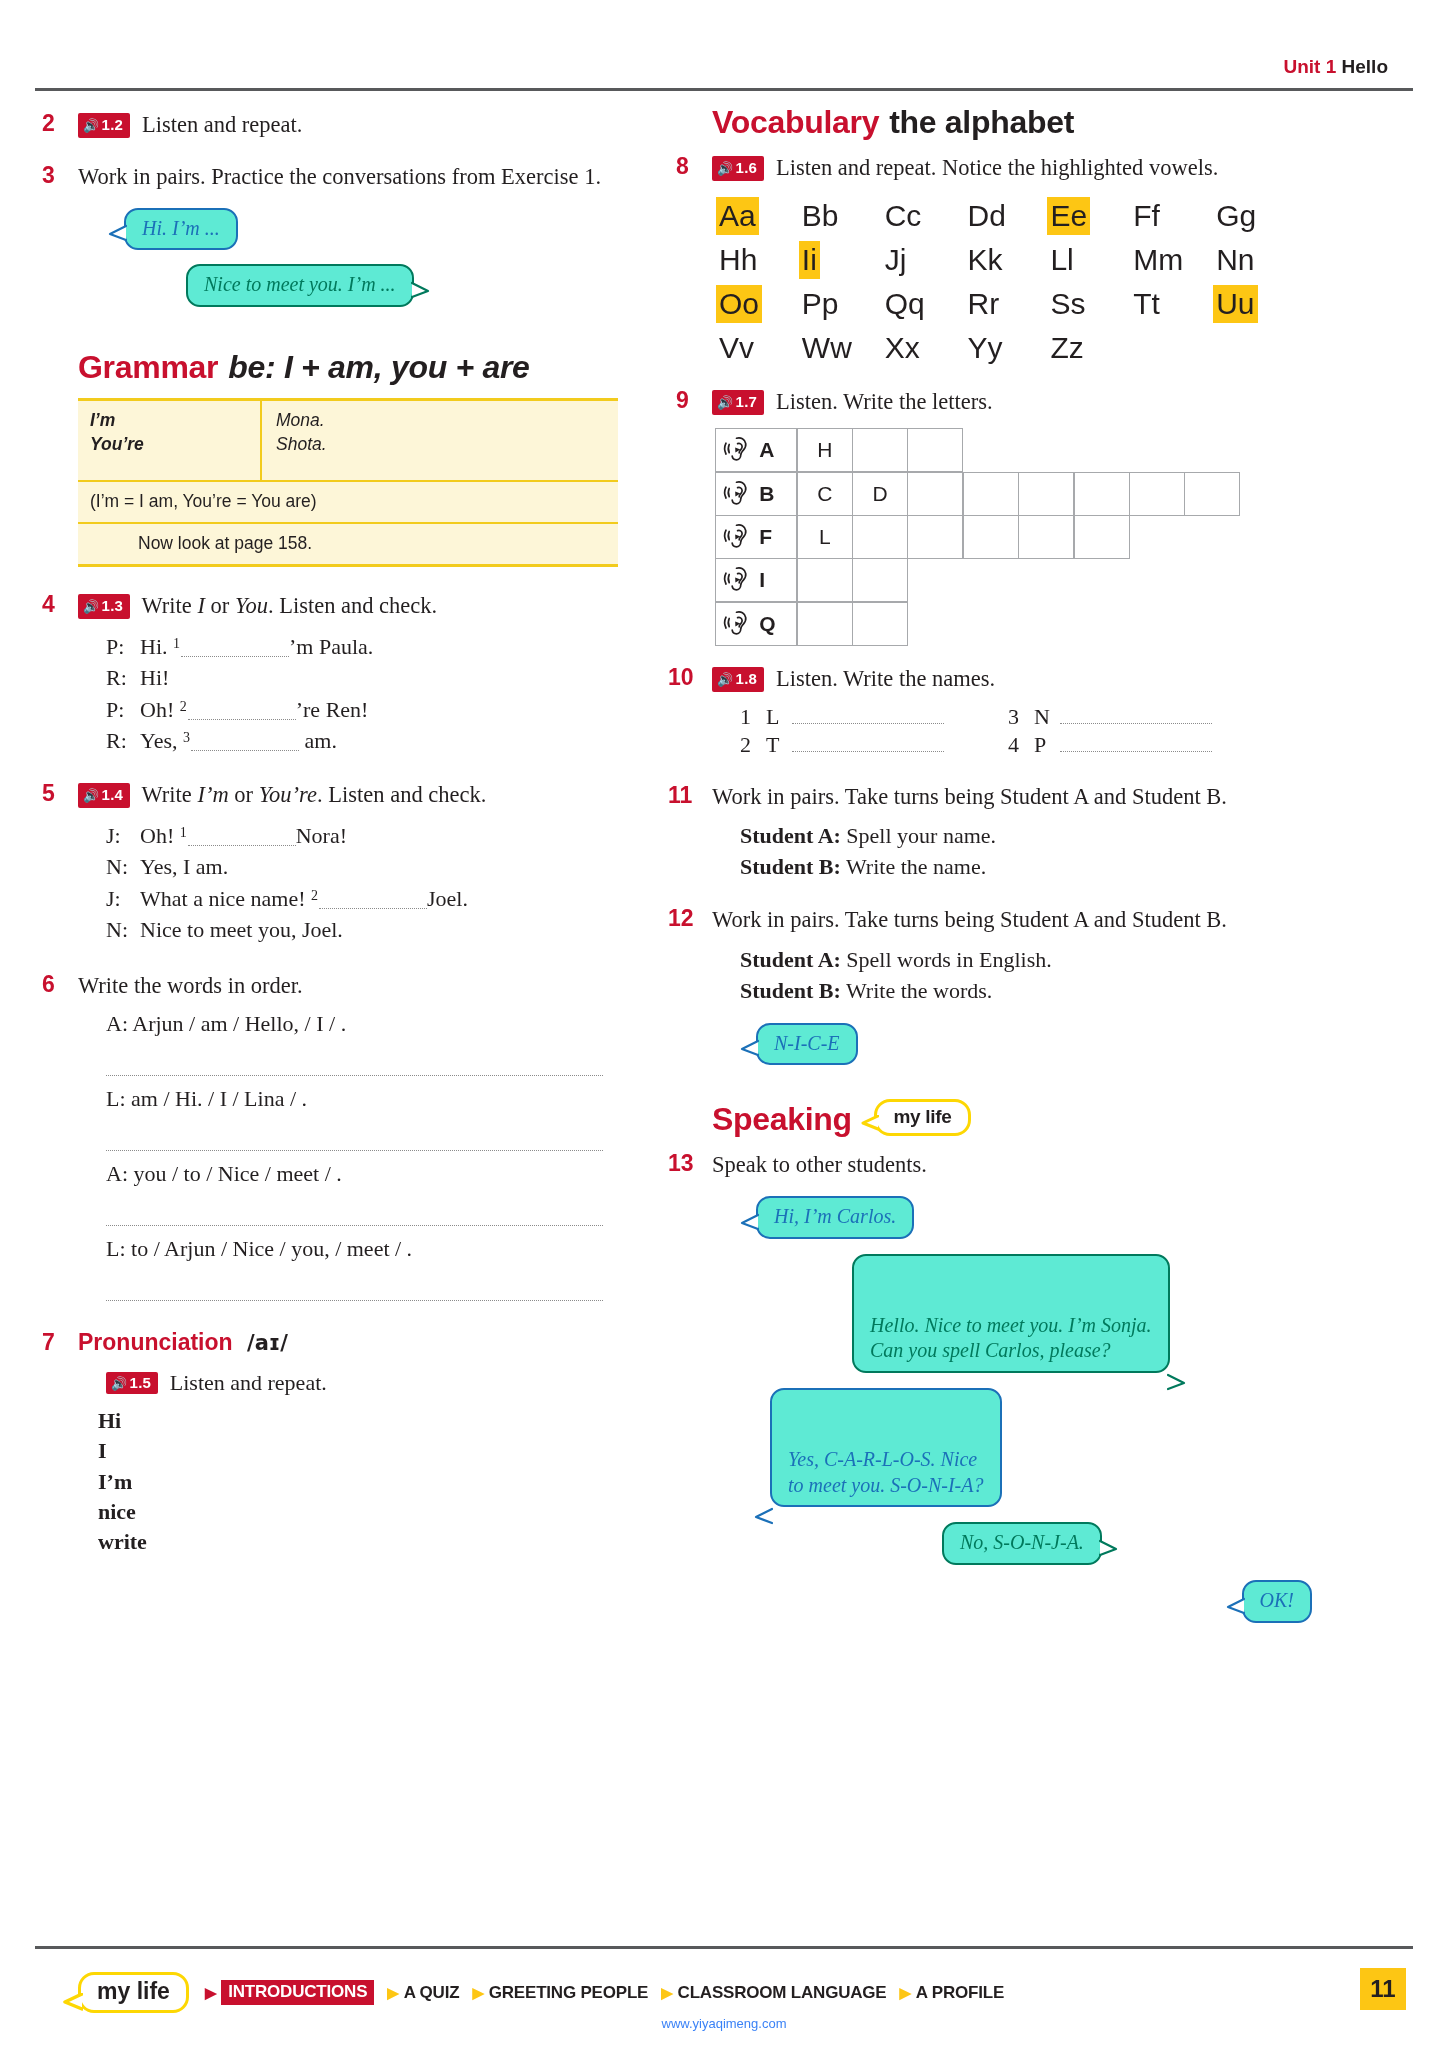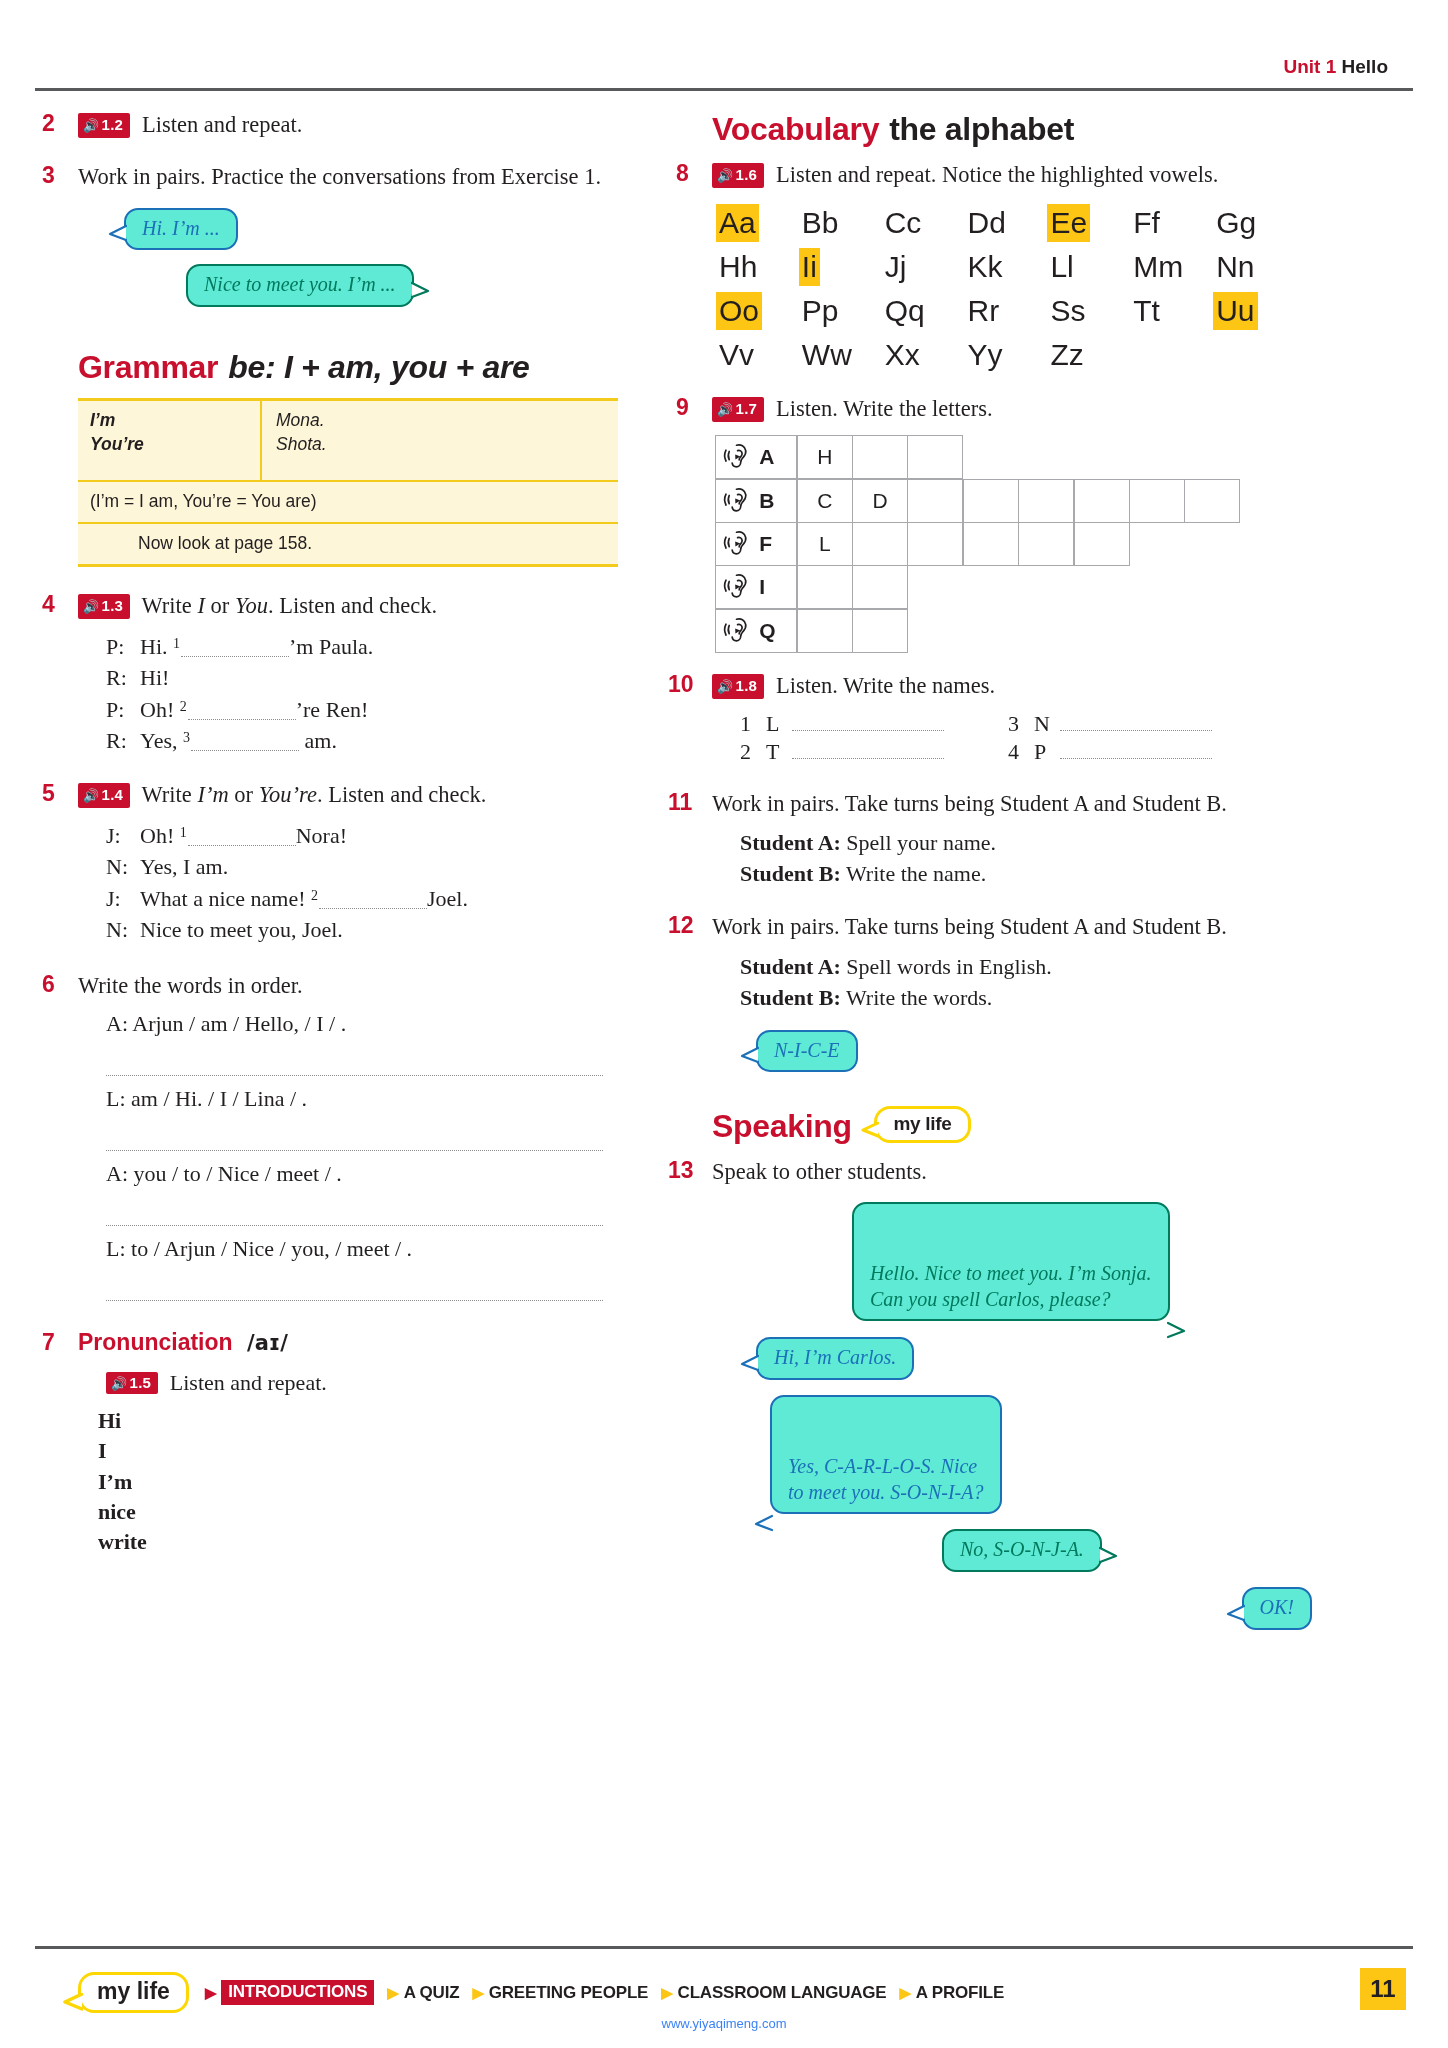--- a/index.html
+++ b/index.html
@@ -344,21 +344,21 @@
         <div>I</div>
         <div>I’m</div>
         <div>nice</div>
         <div>write</div>
       </div>
     </div>
   </div>
 
   <div class="col-r">
 
-    <div class="sec-head" style="margin-top:11px;">
+    <div class="sec-head" style="margin-top:4px;">
       <span class="red">Vocabulary</span><span class="sub2">the alphabet</span>
     </div>
 
     <div class="ex">
       <span class="ex-num">8</span>
       <div class="ex-body">
         <span class="audio"><span class="spk">🔊</span><span>1.6</span></span>
         <span>Listen and repeat. Notice the highlighted vowels.</span>
       </div>
       <div class="alpha" id="alpha-grid">
@@ -553,40 +553,40 @@
             </svg>
         </span>
         <span>my life</span>
       </span>
     </div>
 
     <div class="ex">
       <span class="ex-num wide">13</span>
       <div class="ex-body">Speak to other students.</div>
 
+      <div style="margin:16px 0 0 44px;">
+        <span class="bubble">
+          <span class="tail-l">
+            <svg viewBox="0 0 20 18">
+                <path d="M19 2 L3 10 L19 16" fill="#fff" stroke="#1b70b8" stroke-width="2.2" stroke-linejoin="round" stroke-linecap="round"></path>
+              </svg>
+          </span>
+          <span>Hi, I’m Carlos.</span>
+        </span>
+      </div>
+
       <div style="margin:15px 0 0 140px;">
         <span class="bubble green" style="white-space:pre-line;">
           <span class="tail-r">
             <svg viewBox="0 0 20 18">
                 <path d="M1 2 L17 10 L1 16" fill="#fff" stroke="#00795c" stroke-width="2.2" stroke-linejoin="round" stroke-linecap="round"></path>
               </svg>
           </span>
           <span>Hello. Nice to meet you. I’m Sonja.
 Can you spell Carlos, please?</span>
-        </span>
-      </div>
-
-      <div style="margin:16px 0 0 44px;">
-        <span class="bubble">
-          <span class="tail-l">
-            <svg viewBox="0 0 20 18">
-                <path d="M19 2 L3 10 L19 16" fill="#fff" stroke="#1b70b8" stroke-width="2.2" stroke-linejoin="round" stroke-linecap="round"></path>
-              </svg>
-          </span>
-          <span>Hi, I’m Carlos.</span>
         </span>
       </div>
 
       <div style="margin:15px 0 0 58px;">
         <span class="bubble" style="white-space:pre-line;">
           <span class="tail-l">
             <svg viewBox="0 0 20 18">
                 <path d="M19 2 L3 10 L19 16" fill="#fff" stroke="#1b70b8" stroke-width="2.2" stroke-linejoin="round" stroke-linecap="round"></path>
               </svg>
           </span>

